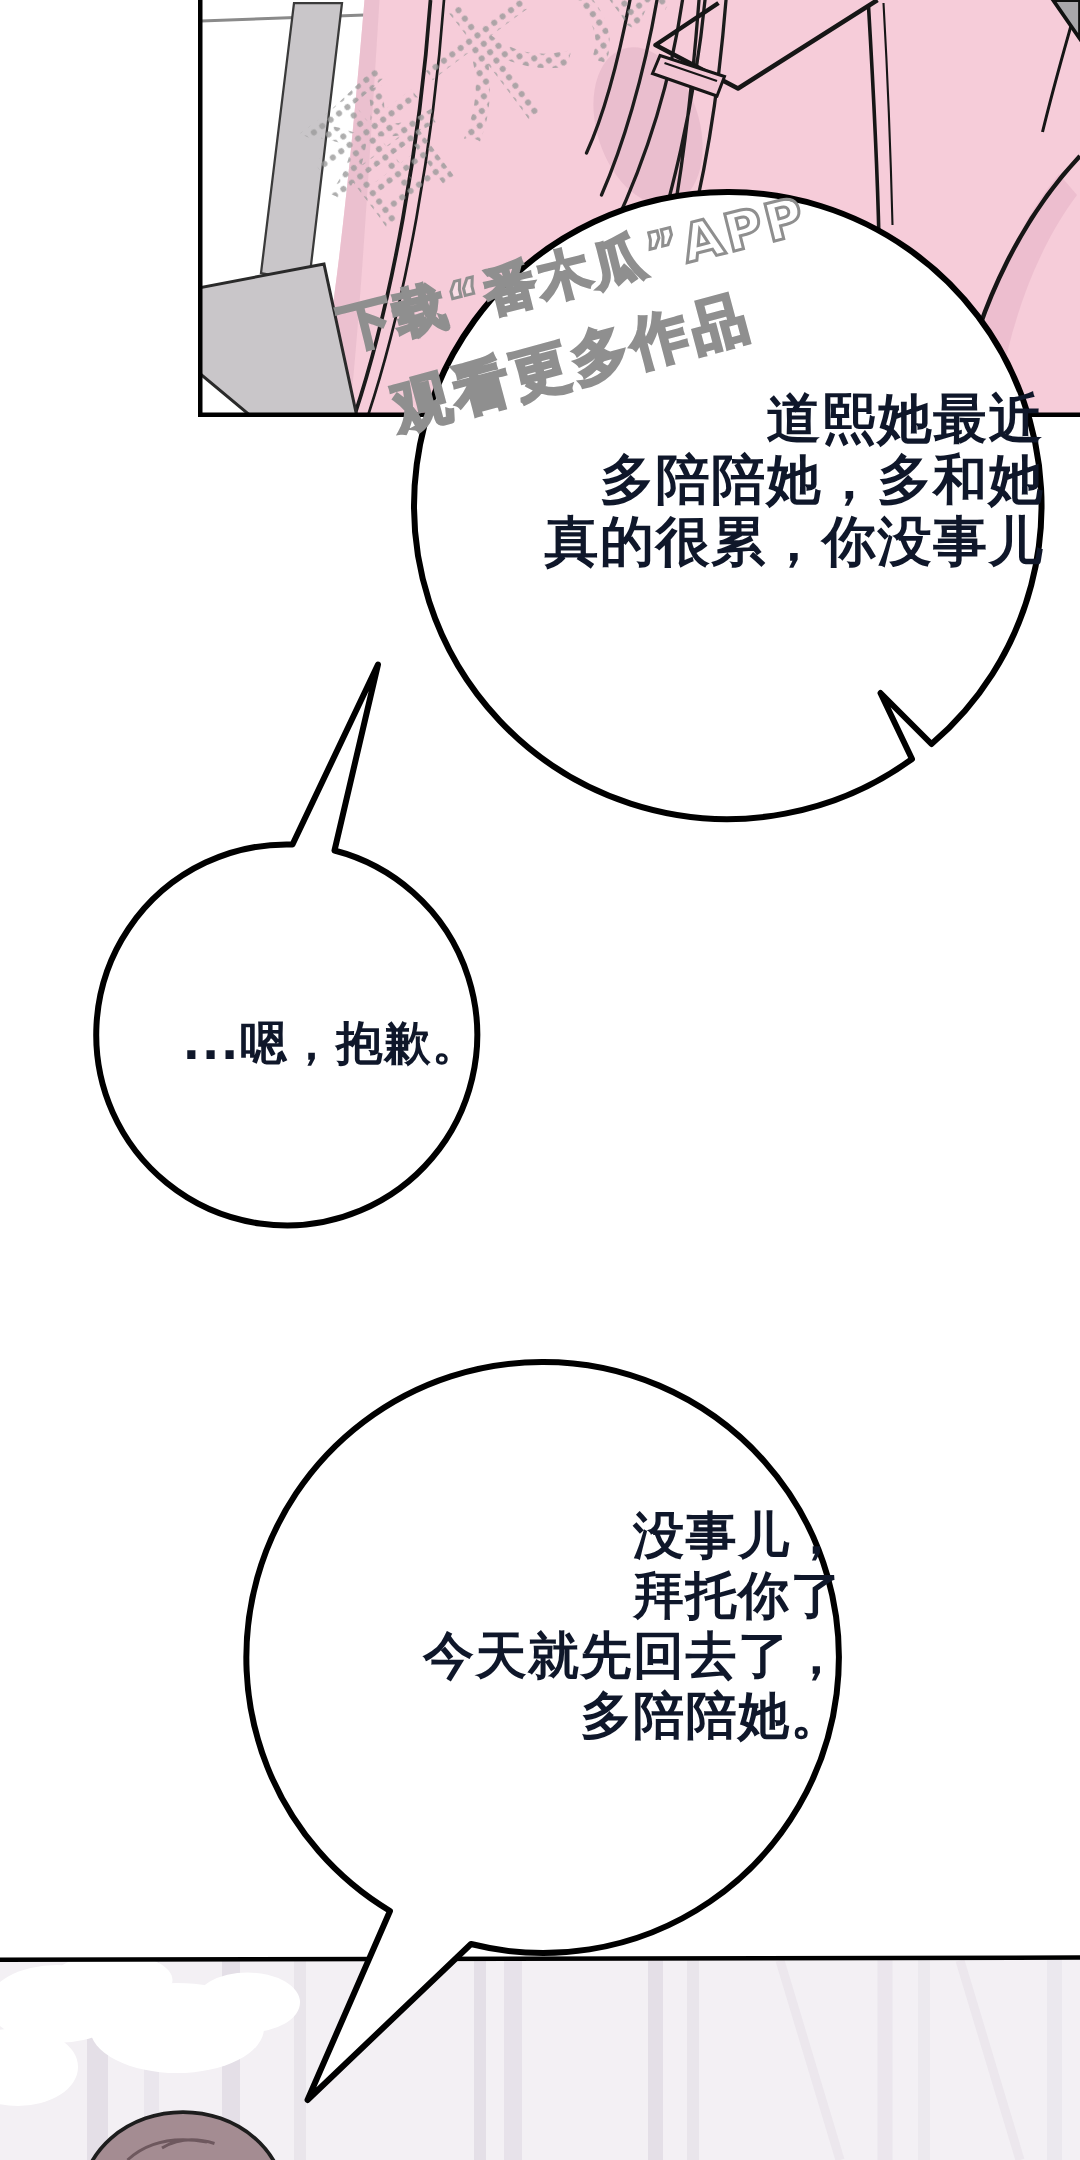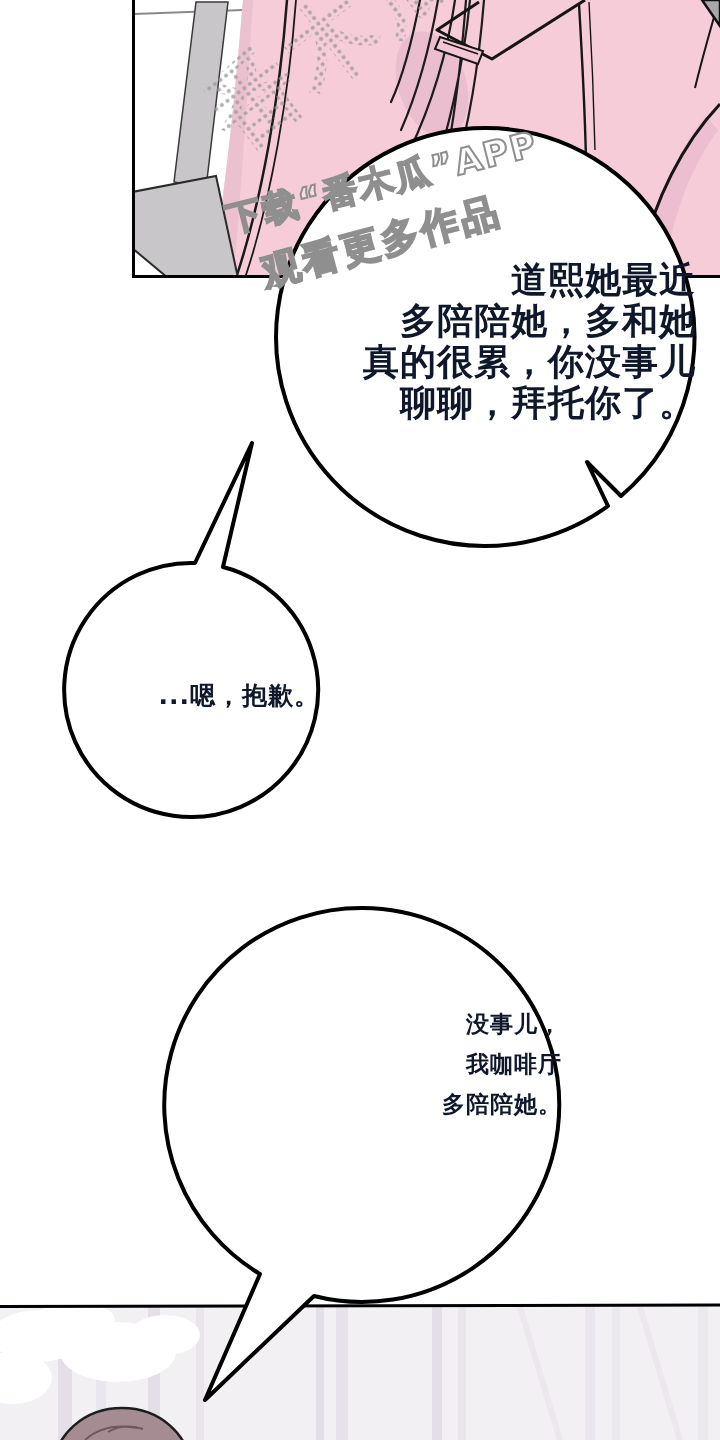--- a/index.html
+++ b/index.html
@@ -6,22 +6,22 @@
   .page{
     position:relative;width:720px;height:1440px;overflow:hidden;background:#ffffff;
     font-family:"DejaVu Sans",sans-serif;
   }
   .art{position:absolute;left:0;top:0;width:720px;height:1440px;display:block;}
   .bubble-text{
     position:absolute;text-align:right;color:#0f172a;font-weight:bold;
     font-family:"DejaVu Sans",sans-serif;letter-spacing:1px;white-space:nowrap;
   }
   .bt1{left:276px;top:259px;width:420px;font-size:36px;line-height:41px;}
-  .bt2{left:66px;top:676px;width:254px;font-size:25px;line-height:40px;}
-  .bt3{left:162px;top:1004px;width:400px;font-size:23px;line-height:40px;}
+  .bt2{left:66px;top:676px;width:254px;font-size:31px;line-height:40px;}
+  .bt3{left:162px;top:1004px;width:400px;font-size:34px;line-height:40px;}
   .bubble-text div{white-space:nowrap;}
 </style>
 </head>
 <body>
 
 <div class="page">
 
   <svg class="art" viewBox="0 0 720 1440">
     <defs>
       <pattern id="dots" width="7" height="7" patternUnits="userSpaceOnUse">
@@ -121,26 +121,26 @@
       <text transform="translate(236,152) rotate(-37)" font-size="92" letter-spacing="4" fill="url(#dots)" opacity="0.8">番木瓜</text>
       <text transform="translate(230,232) rotate(-14)" font-size="35" letter-spacing="2" fill="rgba(255,255,255,0.35)" stroke="#8f8f8f" stroke-width="2">下载“番木瓜”APP</text>
       <text transform="translate(266,286) rotate(-15)" font-size="38" letter-spacing="3" fill="rgba(255,255,255,0.35)" stroke="#8f8f8f" stroke-width="2">观看更多作品</text>
     </g>
   </svg>
 
   <div class="bubble-text bt1">
     <div>道熙她最近</div>
     <div>多陪陪她，多和她</div>
     <div>真的很累，你没事儿</div>
-    <div>聊聊，拜托你了。</div>
   </div>
 
   <div class="bubble-text bt2">
     <div>...嗯，抱歉。</div>
   </div>
 
   <div class="bubble-text bt3">
     <div>没事儿，</div>
-    <div>我咖啡厅</div>
+    <div>拜托你了</div>
+    <div>今天就先回去了，</div>
     <div>多陪陪她。</div>
   </div>
 
 </div>
 
 </body></html>

